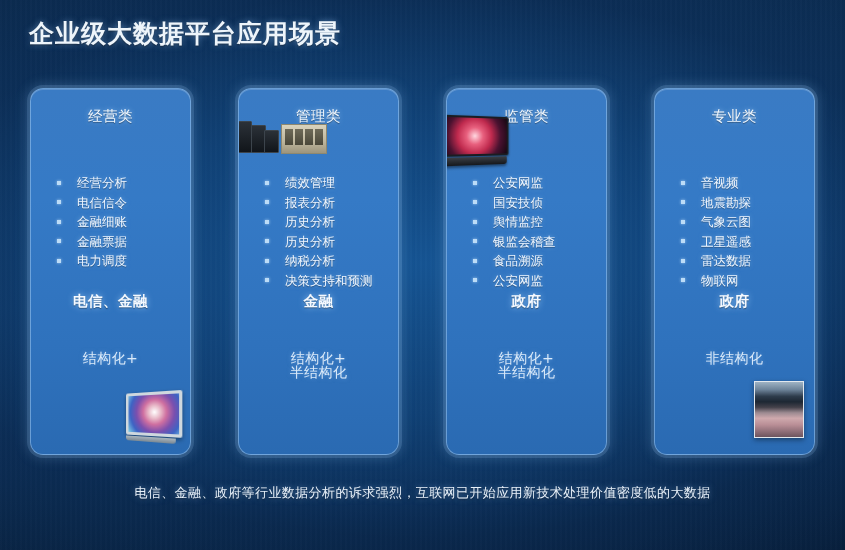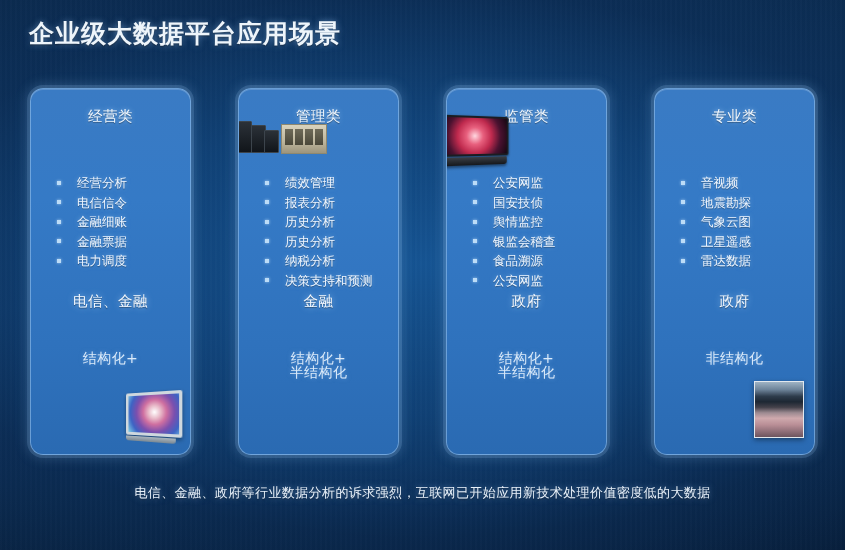--- a/index.html
+++ b/index.html
@@ -114,21 +114,21 @@
     margin-right: 16px;
   }
 
   .card-sector {
     position: absolute;
     left: 0;
     right: 0;
     top: 203px;
     text-align: center;
     font-size: 14.5px;
-    font-weight: normal;
+    font-weight: bold;
     color: #f4f9ff;
     text-shadow: 0 0 6px rgba(170,215,255,0.7), 0 1px 1px rgba(0,0,0,0.45);
     letter-spacing: 0.5px;
   }
 
   .card-datatype {
     position: absolute;
     left: 0;
     right: 0;
     top: 262px;
@@ -404,20 +404,24 @@
             <span>气象云图</span>
           </li>
         <li>
             <span class="bullet"></span>
             <span>卫星遥感</span>
           </li>
         <li>
             <span class="bullet"></span>
             <span>雷达数据</span>
           </li>
+        <li>
+            <span class="bullet"></span>
+            <span>物联网</span>
+          </li>
       </ul>
       <div class="card-sector">政府</div>
       <div class="card-datatype">非结构化</div>
       <div class="thumb thumb-photo"></div>
     </div>
 
   </div>
 
   <div class="footer-note">电信、金融、政府等行业数据分析的诉求强烈，互联网已开始应用新技术处理价值密度低的大数据</div>
 

